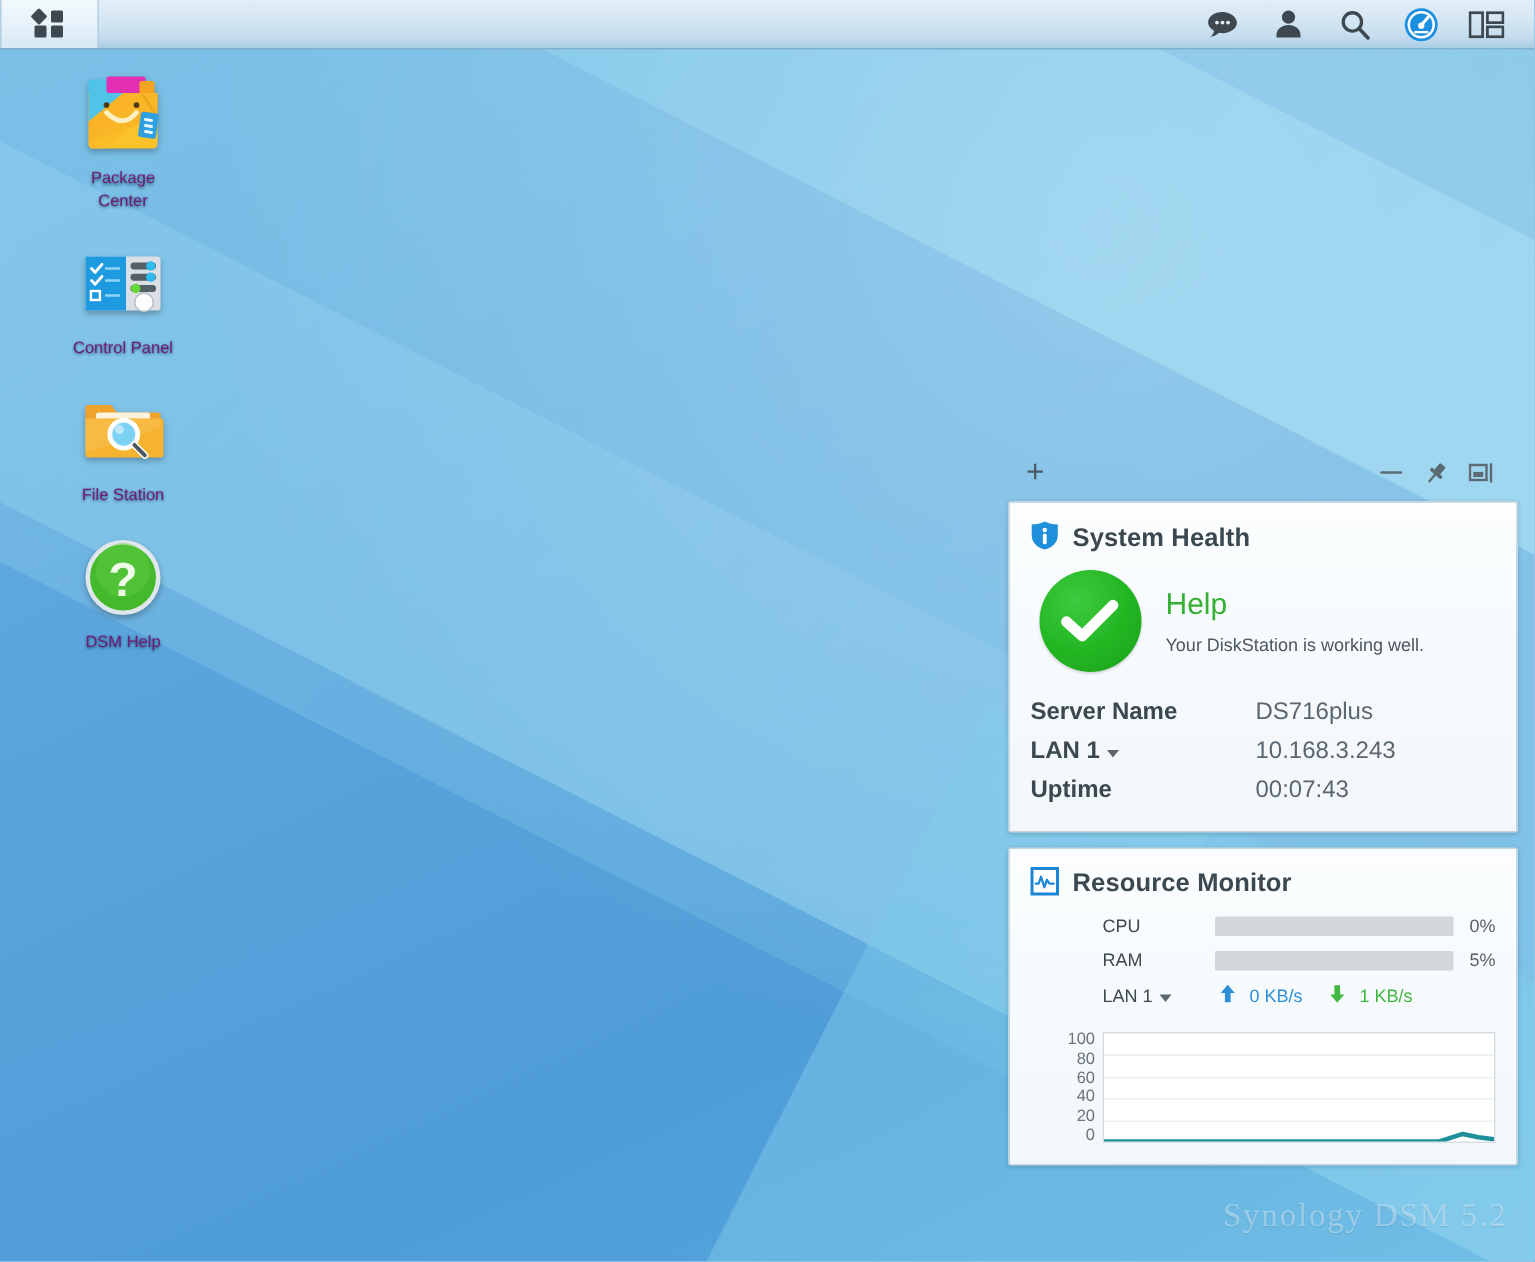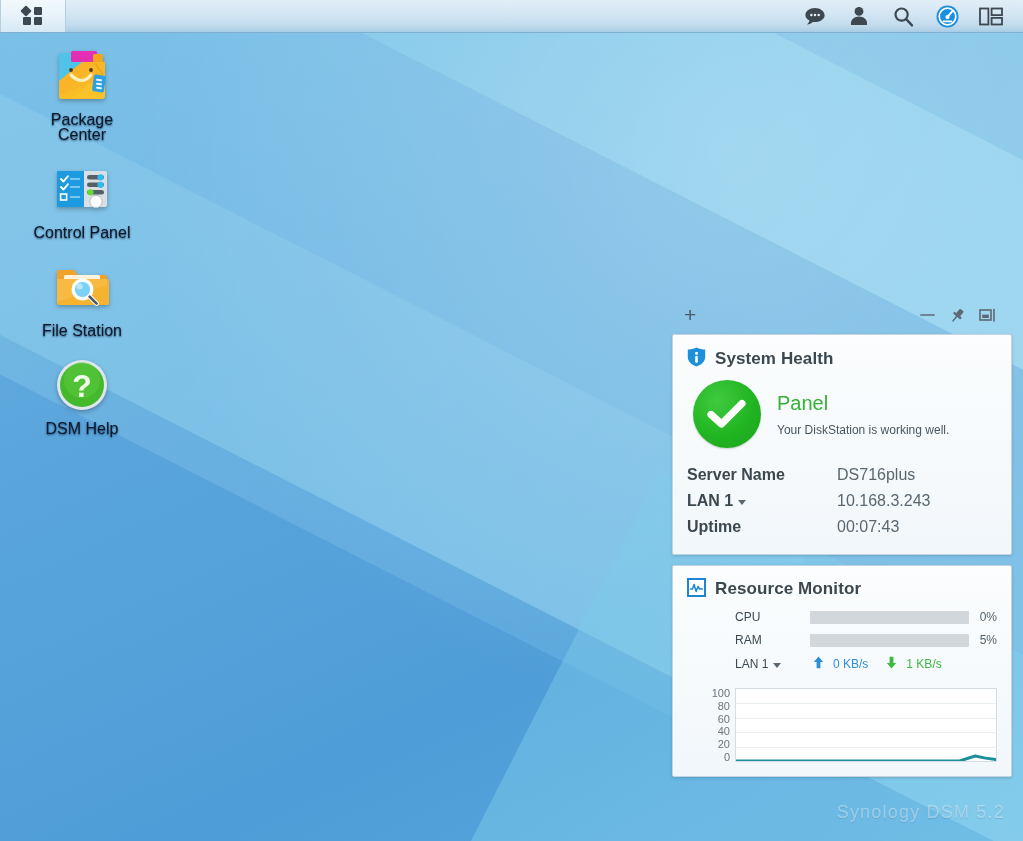--- a/index.html
+++ b/index.html
@@ -119,23 +119,23 @@
     display: flex; flex-direction: column; align-items: center;
     cursor: pointer;
   }
   .desk-icon .glyph {
     width: 62px; height: 62px;
     position: relative;
     filter: drop-shadow(0 2px 2px rgba(0,0,0,0.28));
   }
   .desk-icon .label {
     margin-top: 5px;
-    font-size: 16px;
+    font-size: 11px;
     line-height: 15px;
-    color: #0f172a;
+    color: #701a75;
     text-align: center;
     text-shadow: 0 1px 2px rgba(0,40,70,0.75);
     max-width: 108px;
   }
 
   
   #widget-panel {
     position: absolute;
     left: 672px; top: 296px;
     width: 340px;
@@ -272,26 +272,26 @@
   .chart-grid-line {
     position: absolute; left: 0; right: 0;
     height: 1px; background: #e9eef1;
   }
   .chart-svg { position: absolute; inset: 0; width: 100%; height: 100%; }
 
   
   #watermark {
     position: absolute;
     right: 18px; bottom: 18px;
-    font-size: 18px;
+    font-size: 22px;
     letter-spacing: 1.2px;
     color: rgba(235,248,255,0.42);
     text-shadow: 0 1px 1px rgba(40,90,130,0.20);
     user-select: none;
-    font-family: Liberation Sans, sans-serif;
+    font-family: Liberation Serif, serif;
     z-index: 4;
   }
 </style>
 </head>
 <body>
 
 <div id="desktop">
 
   <div class="wp-layer wp-base"></div>
   <div class="wp-band wp-b5"></div>
@@ -481,21 +481,21 @@
         <span class="widget-title">System Health</span>
       </div>
 
       <div class="health-row">
         <div class="health-circle">
           <svg width="40" height="32" viewBox="0 0 40 32">
             <path d="M4 16.5 L14.5 26 L35 5.5" fill="none" stroke="#ffffff" stroke-width="7.2" stroke-linecap="round" stroke-linejoin="round"></path>
           </svg>
         </div>
         <div class="health-text">
-          <span class="health-status">Panel</span>
+          <span class="health-status">Help</span>
           <span class="health-desc">Your DiskStation is working well.</span>
         </div>
       </div>
 
       <div class="info-row">
         <span class="info-key">Server Name</span>
         <span class="info-val">DS716plus</span>
       </div>
 
       <div class="info-row">

